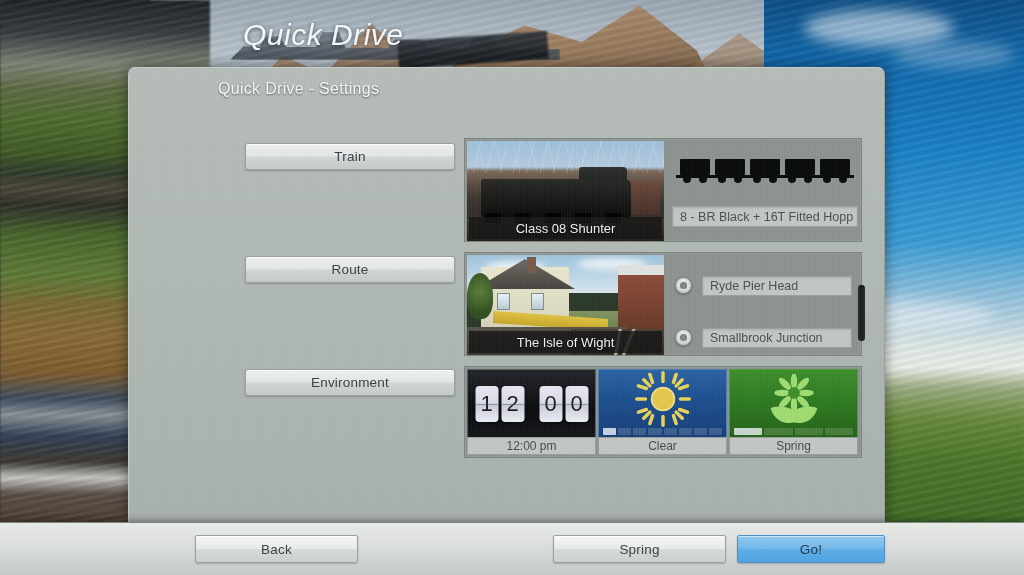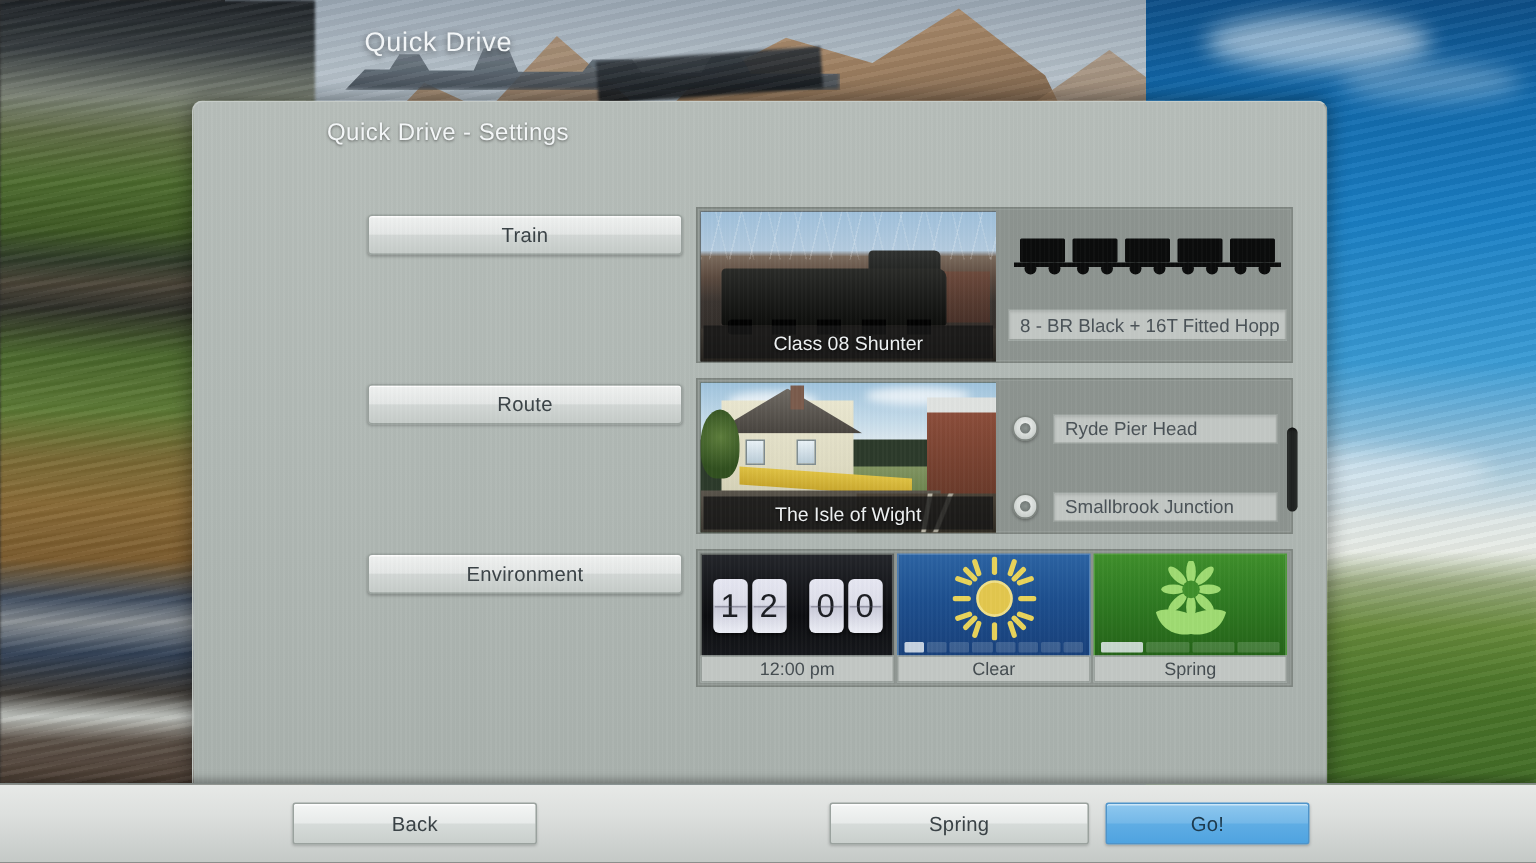--- a/index.html
+++ b/index.html
@@ -136,23 +136,24 @@
   .edgeblur {
     position:absolute; top:0; height:525px; width:100%;
     background: repeating-linear-gradient(168deg,
       rgba(255,255,255,0.04) 0 3px, rgba(0,0,0,0.04) 3px 7px);
     pointer-events:none;
   }
 
   
   #page-title {
     position: absolute; left: 243px; top: 18px;
-    font-size: 18px; color: #f2f5f7; letter-spacing: .5px;
+    font-size: 30px; color: #f2f5f7; letter-spacing: .5px;
     text-shadow: 0 1px 4px rgba(0,0,0,.55);
     font-weight: 400;
+    font-style: italic;
   }
 
   
   #dialog {
     position: absolute; left: 128px; top: 67px;
     width: 757px; height: 456px;
     background: linear-gradient(180deg, #b6bdb9 0%, #b1b9b5 45%, #a9b1ad 100%);
     border-top-left-radius: 7px; border-top-right-radius: 7px;
     box-shadow: 0 0 14px rgba(0,0,0,.45);
     border-top: 1px solid #c6ccc8;
@@ -429,21 +430,21 @@
     border:1px solid #9aa29e; color:#3a4246;
     box-shadow: inset 0 1px 0 rgba(255,255,255,.9), 0 1px 2px rgba(0,0,0,.2);
   }
   .bar-btn.blue {
     background: linear-gradient(180deg,#8fc8ef 0%, #74b8e8 48%, #5fade4 52%, #4fa3e0 100%);
     border:1px solid #4f94c9; color:#1d3a4d;
     box-shadow: inset 0 1px 0 rgba(255,255,255,.55), 0 1px 2px rgba(0,0,0,.22);
   }
   #btn-back   { left: 195px;  width: 163px; }
   #btn-random { left: 553px;  width: 173px; }
-  #btn-go     { left: 737px;  width: 136px; }
+  #btn-go     { left: 737px;  width: 148px; }
 </style>
 </head>
 <body>
 
 <div id="bg">
   <div class="bg-layer bg-center">
     <div class="mtn">
       <div class="peak p1"></div>
       <div class="peak p2"></div>
       <div class="peak p3"></div>

